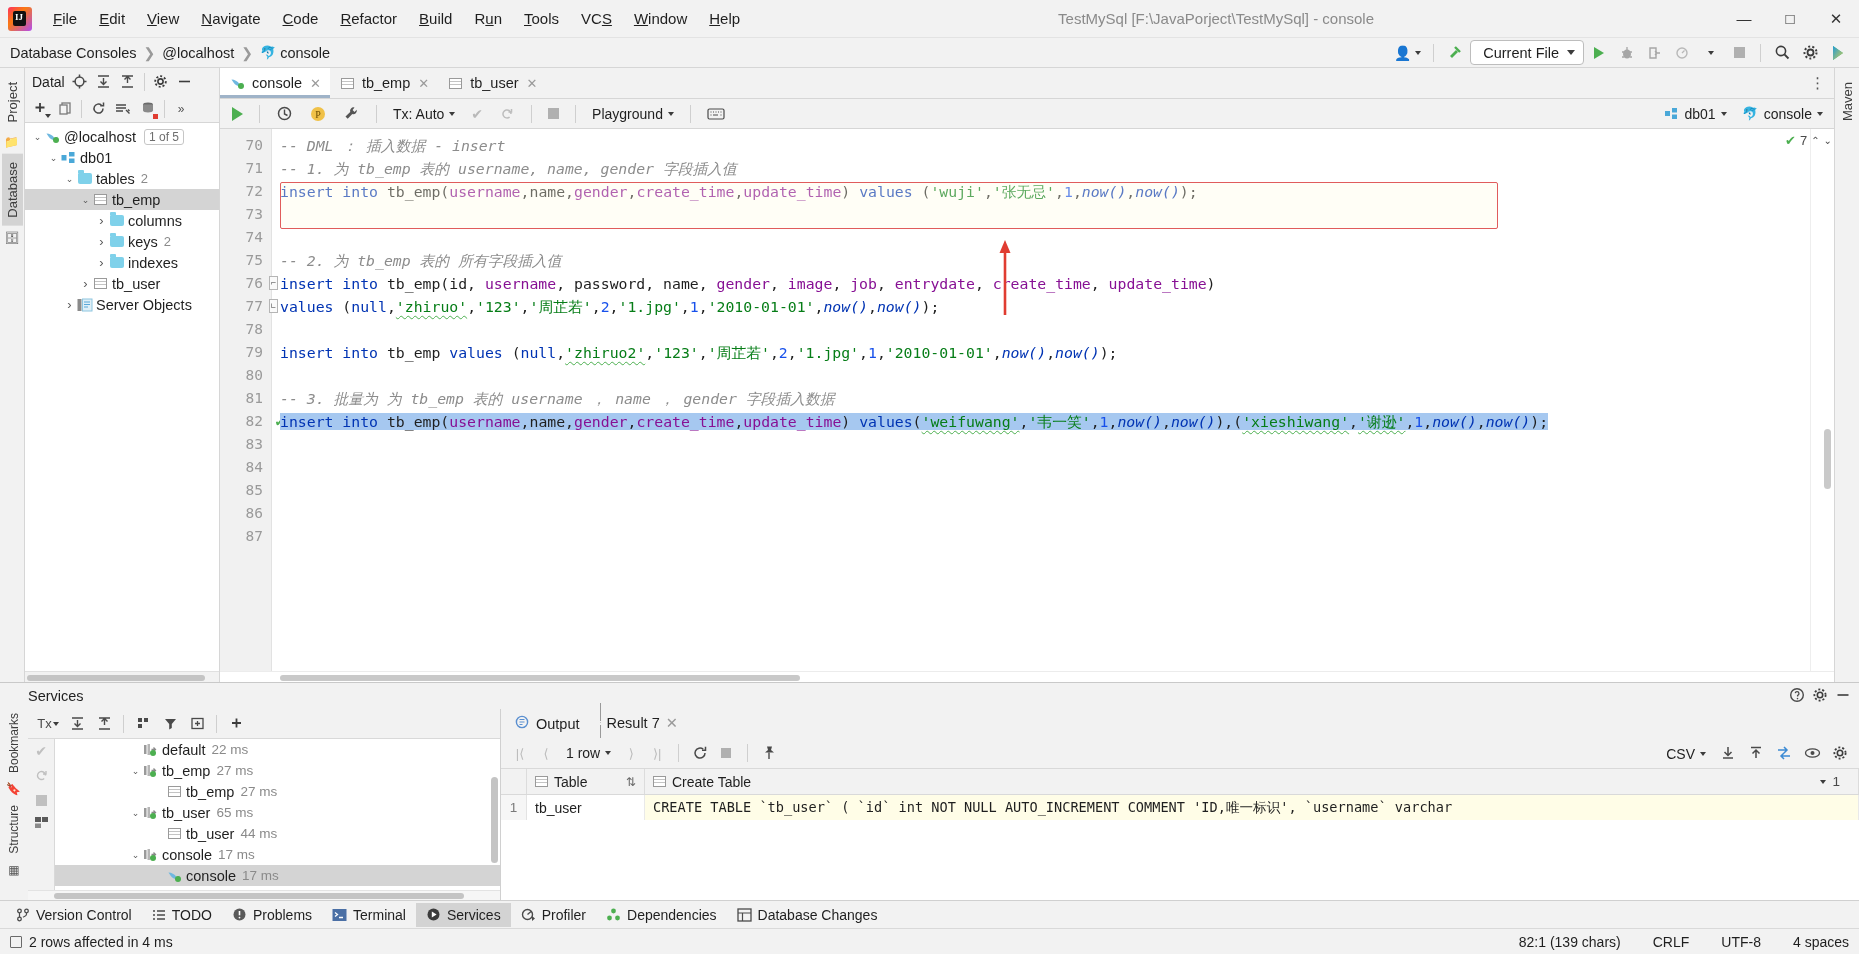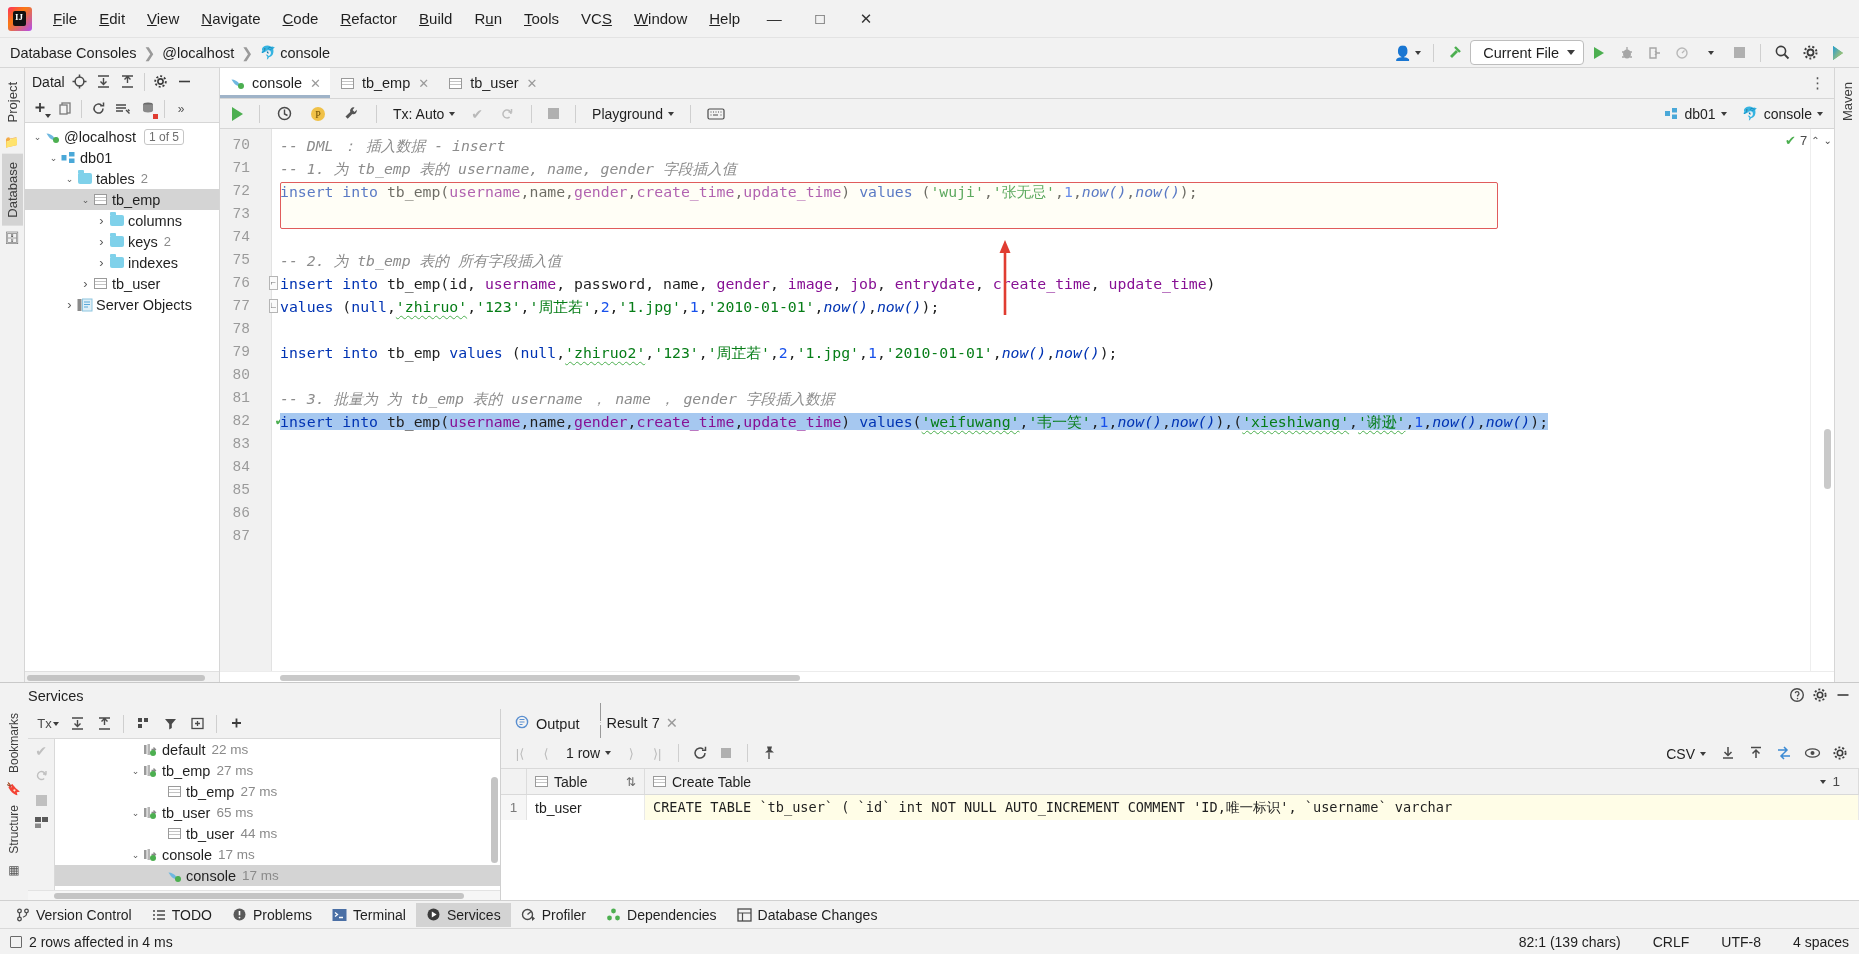--- a/index.html
+++ b/index.html
@@ -149,21 +149,21 @@
   .etb-right { margin-left: auto; display: flex; align-items: center; gap: 6px; }
   .chip { display: flex; align-items: center; gap: 5px; font-size: 14px; color: #1f1f1f; padding: 2px 5px; border-radius: 3px; white-space: nowrap;}
 
   
   .code-wrap { flex: 1; display: flex; min-height: 0; position: relative; background: #fff; overflow: hidden; }
   .gutter {
     width: 52px; background: #f1f1f1; border-right: 1px solid #e2e2e2; flex: none;
     font-family: "DejaVu Sans Mono", monospace; font-size: 14.5px; color: #9a9a9a;
     text-align: right; padding-top: 5px; position: relative;
   }
-  .gline { height: 23px; line-height: 23px; padding-right: 21px; position: relative; font-family: Liberation Mono, monospace; }
+  .gline { height: 23px; line-height: 23px; padding-right: 8px; position: relative; }
   .gline .mark { position: absolute; right: -13px; top: 0; color: #4caf50; font-size: 14px; }
   .gline .fold { position: absolute; right: -7px; top: 4px; width: 9px; height: 14px;
                  border: 1px solid #b5b5b5; background:#fafafa; color:#777; font-size:9px; line-height:12px; text-align:center; }
   .code {
     flex: 1; padding: 5px 0 0 8px; font-family: "DejaVu Sans Mono", monospace;
     font-size: 14.8px; line-height: 23px; white-space: pre; overflow: hidden; position: relative;
   }
   .cl { height: 23px; }
   .kw { color: #0033b3; }
   .fn { color: #0033b3; font-style: italic; }
@@ -286,20 +286,21 @@
       <div class="menu-item"><span class="mn">N</span>avigate</div>
       <div class="menu-item"><span class="mn">C</span>ode</div>
       <div class="menu-item"><span class="mn">R</span>efactor</div>
       <div class="menu-item"><span class="mn">B</span>uild</div>
       <div class="menu-item">R<span class="mn">u</span>n</div>
       <div class="menu-item"><span class="mn">T</span>ools</div>
       <div class="menu-item">VC<span class="mn">S</span></div>
       <div class="menu-item"><span class="mn">W</span>indow</div>
       <div class="menu-item"><span class="mn">H</span>elp</div>
     </div>
+    <div class="win-title">TestMySql [F:\JavaPorject\TestMySql] - console</div>
     <div class="win-ctl">
       <div class="win-btn">—</div>
       <div class="win-btn">□</div>
       <div class="win-btn close">✕</div>
     </div>
   </div>
 
   <div class="navbar">
     <span class="crumb">Database Consoles</span>
     <span class="crumb-sep">❯</span>

